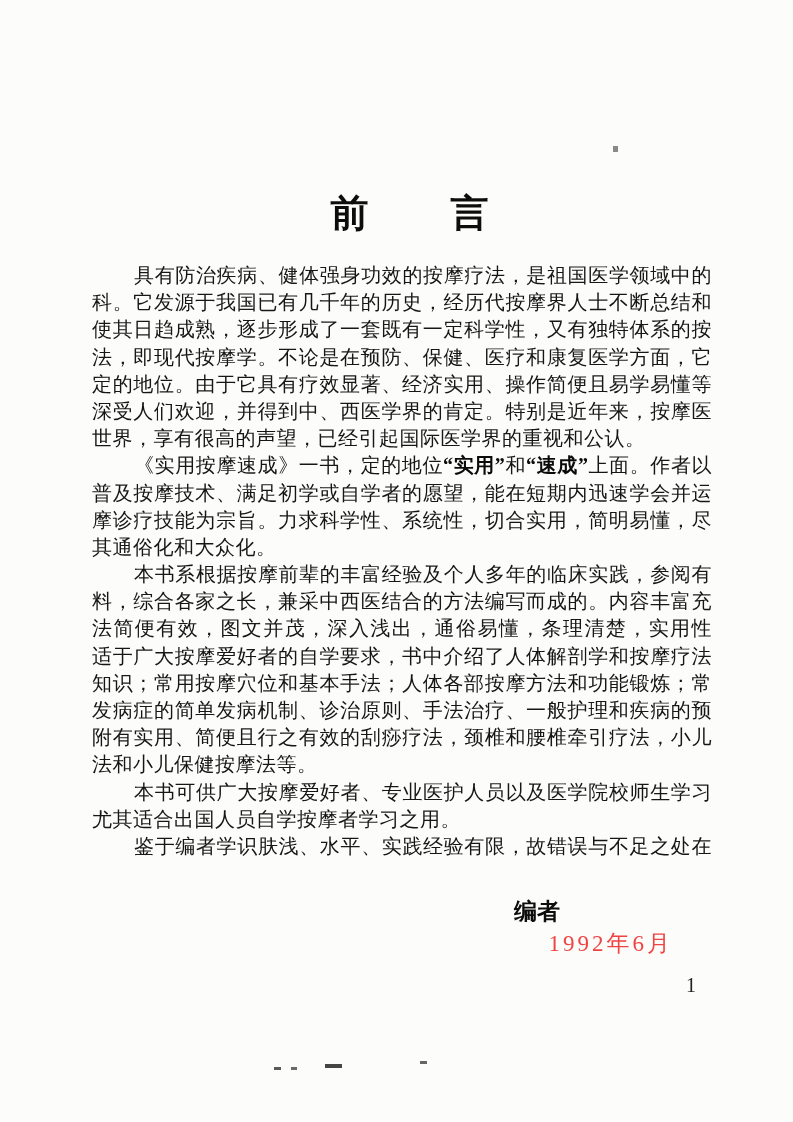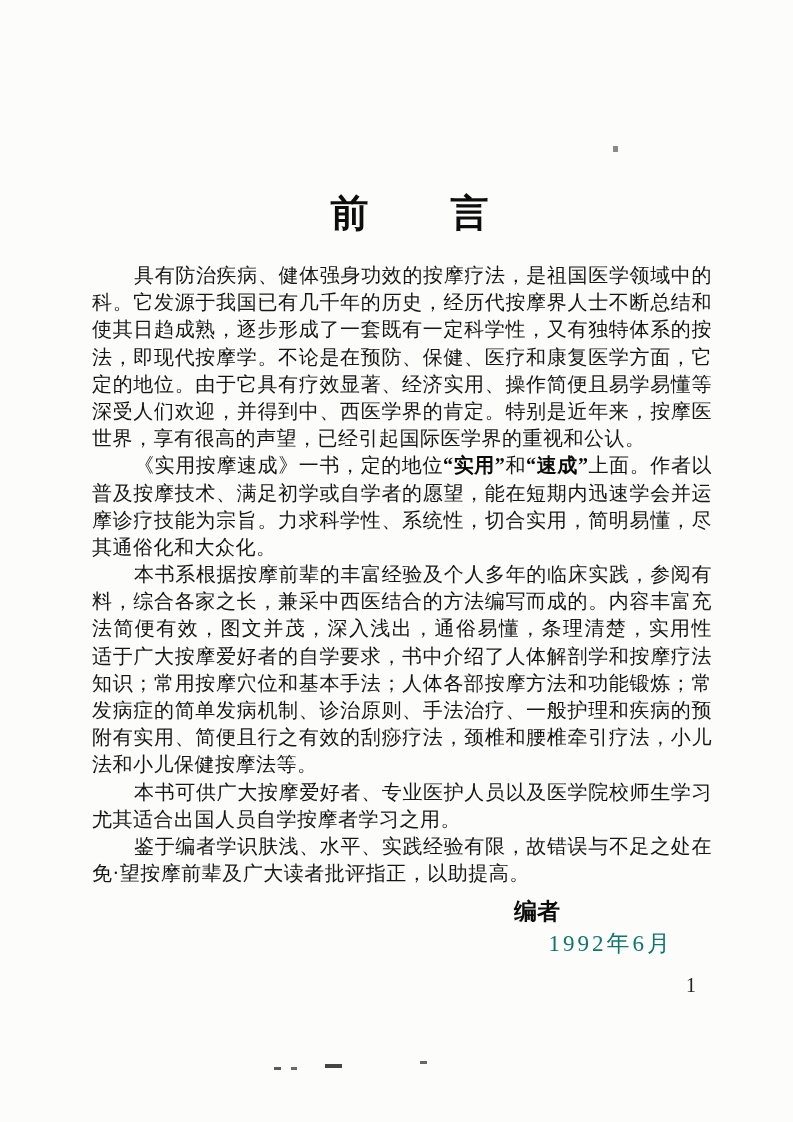--- a/index.html
+++ b/index.html
@@ -54,21 +54,21 @@
     font-weight: bold;
     color: #0d0d0d;
     margin-left: 31px;
   }
   .date-line {
     position: absolute;
     top: 928px;
     right: 120px;
     font-size: 23px;
     letter-spacing: 3px;
-    color: #0f766e;
+    color: #ef4444;
   }
   .page-number {
     position: absolute;
     top: 974px;
     left: 686px;
     font-size: 20px;
     color: #222;
   }
   .speck { position: absolute; }
   .speck-top    { left: 613px; top: 146px; width: 5px;  height: 6px; background: #8a8a8a; }
@@ -100,21 +100,20 @@
       <div class="line full"><span>料，综合各家之长，兼采中西医结合的方法编写而成的。内容丰富充实，方</span></div>
       <div class="line full"><span>法简便有效，图文并茂，深入浅出，通俗易懂，条理清楚，实用性强。为</span></div>
       <div class="line full"><span>适于广大按摩爱好者的自学要求，书中介绍了人体解剖学和按摩疗法基础</span></div>
       <div class="line full"><span>知识；常用按摩穴位和基本手法；人体各部按摩方法和功能锻炼；常见多</span></div>
       <div class="line full"><span>发病症的简单发病机制、诊治原则、手法治疗、一般护理和疾病的预防，并</span></div>
       <div class="line full"><span>附有实用、简便且行之有效的刮痧疗法，颈椎和腰椎牵引疗法，小儿捏脊</span></div>
       <div class="line"><span>法和小儿保健按摩法等。</span></div>
       <div class="line indent full"><span>本书可供广大按摩爱好者、专业医护人员以及医学院校师生学习使用，</span></div>
       <div class="line"><span>尤其适合出国人员自学按摩者学习之用。</span></div>
       <div class="line indent full"><span>鉴于编者学识肤浅、水平、实践经验有限，故错误与不足之处在所难</span></div>
-      <div class="line"><span>免·望按摩前辈及广大读者批评指正，以助提高。</span></div>
     </div>
 
   <div class="signature">编者</div>
 
   <div class="date-line">1992年6月</div>
 
   <div class="page-number">1</div>
 
   <div class="speck speck-top"></div>
   <div class="speck speck-b1"></div>

